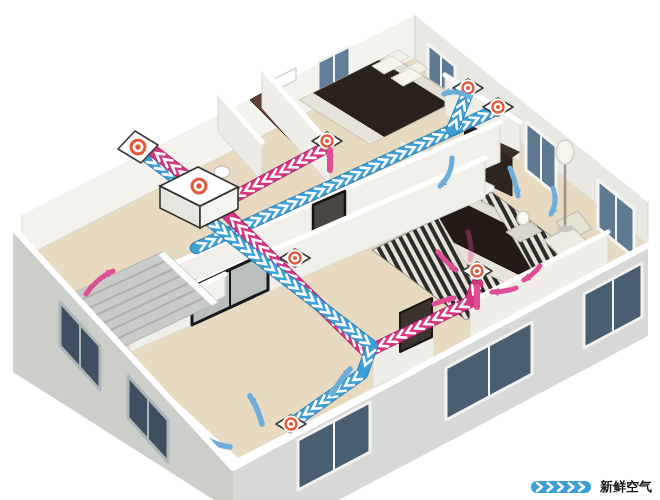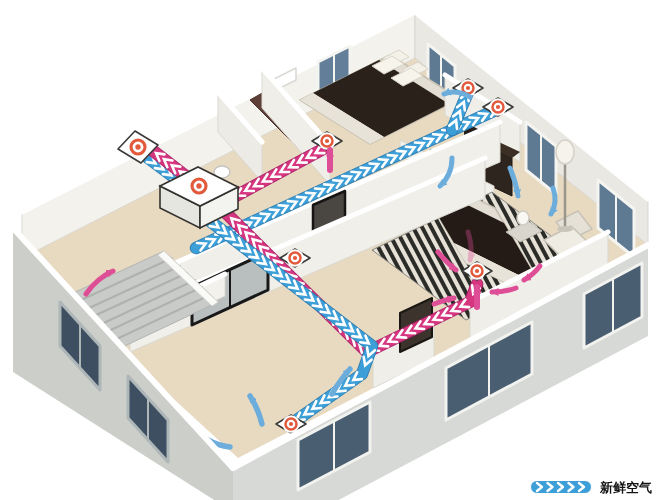--- a/index.html
+++ b/index.html
@@ -1,20 +1,20 @@
 <!DOCTYPE html>
 <html><head>
 <meta charset="utf-8">
 <style>
   html,body{margin:0;padding:0;background:#ffffff;}
   .stage{position:relative;width:660px;height:500px;background:#ffffff;overflow:hidden;
          font-family:"DejaVu Sans","Liberation Sans",sans-serif;}
   .stage svg.scene{position:absolute;left:0;top:0;}
   .legend{position:absolute;right:8px;bottom:6px;display:flex;flex-direction:column;gap:9px;}
-  .legend-row{display:flex;align-items:center;gap:8px;}
+  .legend-row{display:flex;align-items:flex-start;gap:8px;}
   .legend-label{font-size:13px;font-weight:bold;color:#151515;line-height:1;}
   .pill{display:block;}
 </style>
 </head>
 <body>
 
 <div class="stage">
   <svg class="scene" id="scene" width="660" height="500" viewBox="0 0 660 500">
     <defs>
       <pattern id="rugPat" width="8" height="8" patternUnits="userSpaceOnUse" patternTransform="rotate(-28)">

